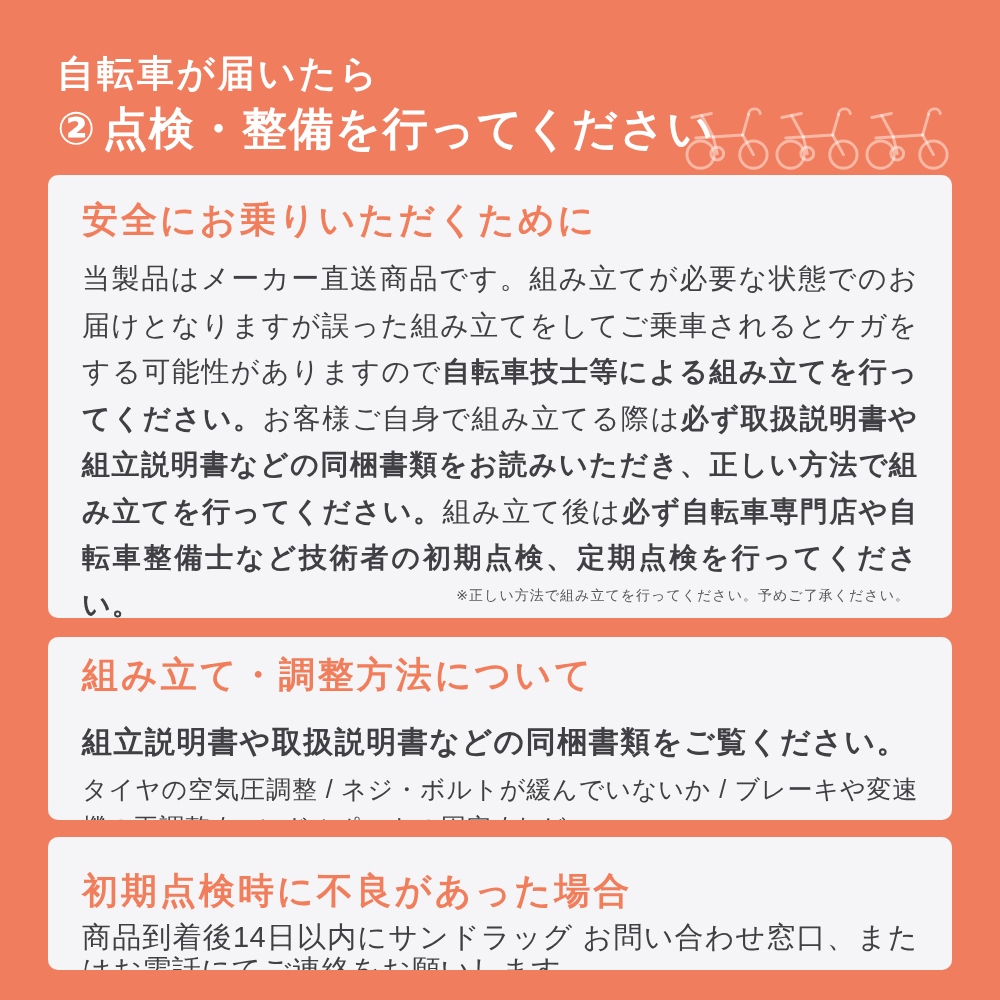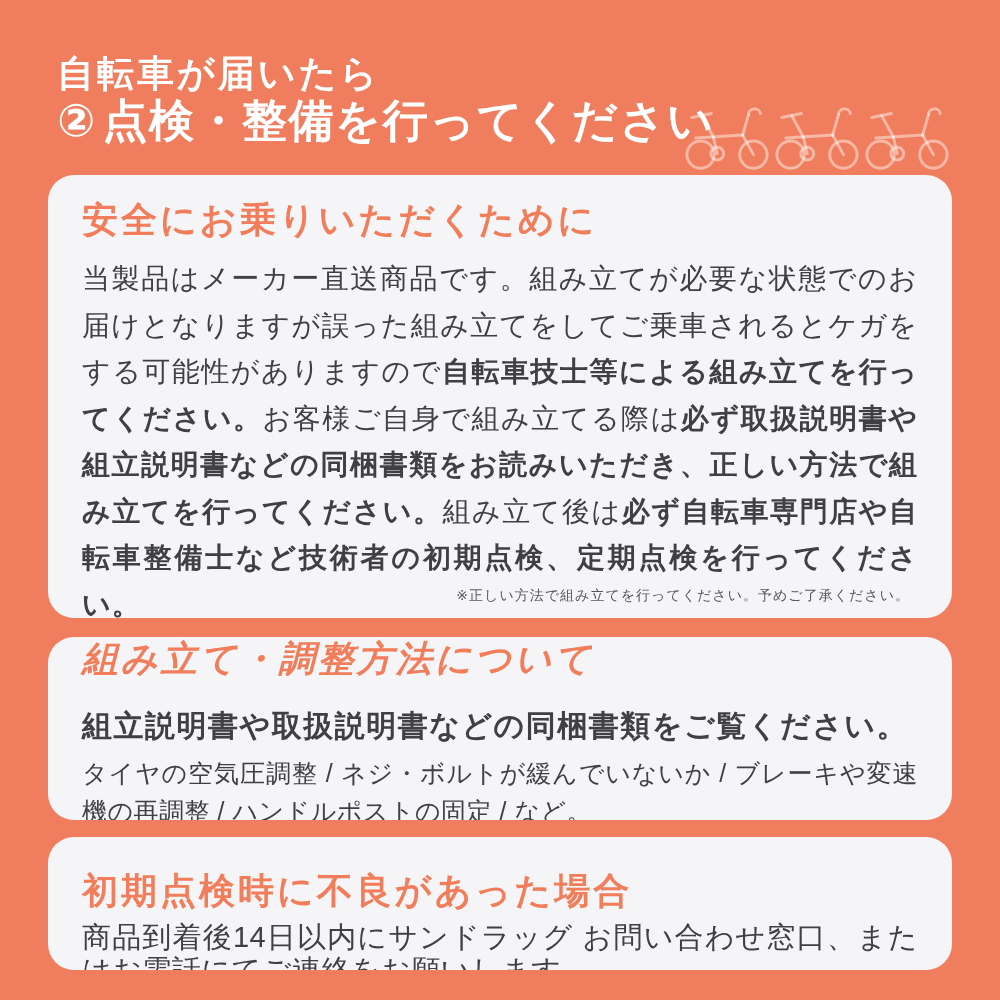--- a/index.html
+++ b/index.html
@@ -19,36 +19,36 @@
     overflow: hidden;
   }
   .canvas { position: absolute; inset: 0; }
 
   
   .hdr { position: absolute; left: 57px; top: 52px; width: 900px; color: var(--header-text); }
   .hdr-line1 {
     font-size: 37px; font-weight: 700; letter-spacing: 3px; line-height: 1.2;
   }
   .hdr-line2 {
-    margin-top: 0; font-size: 45px; font-weight: 900; letter-spacing: 1.5px;
+    margin-top: 8px; font-size: 45px; font-weight: 900; letter-spacing: 1.5px;
     line-height: 1.1; white-space: nowrap;
   }
   .hdr-line2 .step-num { margin-right: 6px; }
 
   .bikes {
     position: absolute; top: 104px; right: 48px;
     display: flex; gap: 2px; align-items: flex-end;
   }
   .bikes svg { display: block; }
 
   
   .card {
     position: absolute; left: 48px; width: 904px;
     background: var(--card-background);
-    border-radius: 26px;
+    border-radius: 10px;
     padding: 0 34px;
     overflow: hidden;
   }
   .card h2 {
     color: var(--accent);
     font-weight: 900;
     font-size: 36px;
     letter-spacing: 3px;
     line-height: 1.2;
   }
@@ -65,21 +65,21 @@
     font-weight: 400;
   }
   .card1 .body .b { font-weight: 700; }
   .card1 .note {
     position: absolute; right: 42px; bottom: 13px;
     font-size: 14px; letter-spacing: 1px;
     color: var(--note-text);
   }
 
   .card2 { top: 637px; height: 183px; }
-  .card2 h2 { margin-top: 0; font-style: italic; }
+  .card2 h2 { margin-top: 16px; }
   .card2 .lead {
     margin-top: 26px;
     font-size: 30px; font-weight: 700; letter-spacing: 1.5px;
     color: var(--text); white-space: nowrap;
   }
   .card2 .detail {
     margin-top: 7px;
     font-size: 25px; font-weight: 400; letter-spacing: 0.5px;
     line-height: 38px; color: var(--text);
     text-align: justify;

